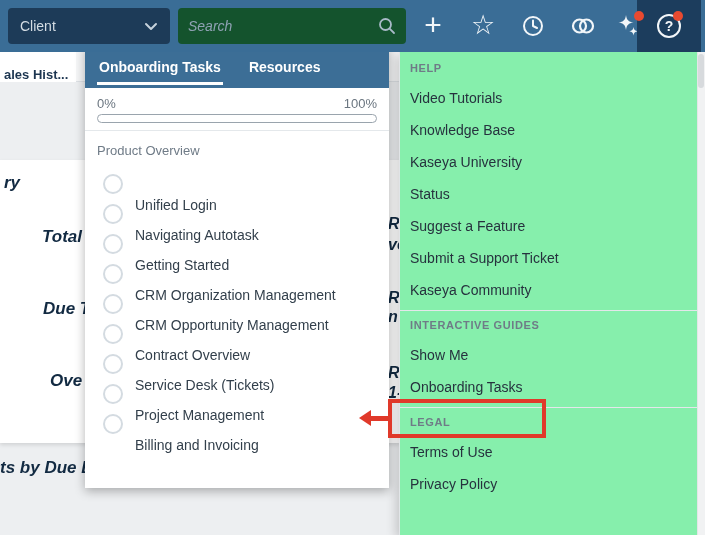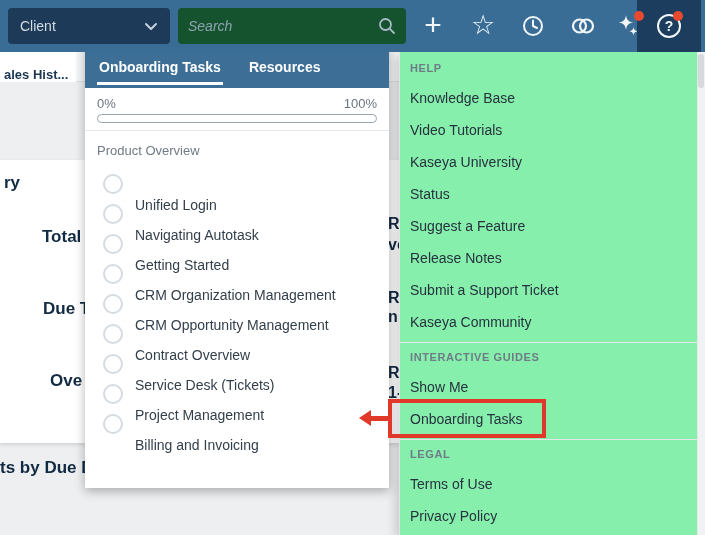--- a/index.html
+++ b/index.html
@@ -65,21 +65,21 @@
   .bg-tab {
     position:absolute; left:0; top:0; width:76px; height:30px; background:#ffffff;
     display:flex; align-items:flex-end; padding-left:4px;
     font-size:13px; font-weight:700; color:#1c3550; white-space:nowrap; overflow:hidden;
   }
   .bg-panel {
     position:absolute; left:0; top:160px; width:400px; height:283px;
     background:#ffffff; box-shadow:0 2px 4px rgba(0,0,0,.12); z-index:1;
   }
   .bg-frag {
-    position:absolute; font-weight:700; color:#122a42; white-space:nowrap; z-index:2;
+    position:absolute; font-weight:700; color:#122a42; white-space:nowrap; z-index:2;font-style:italic;
   }
   .frag-17 { font-size:17px; }
   .frag-16 { font-size:16px; }
   .mid-clip {
     position:absolute; left:388px; width:12px; overflow:hidden; z-index:2;
   }
 
   
   .ob-panel {
     position:absolute; left:85px; top:45px; width:304px; height:443px;
@@ -244,26 +244,25 @@
     <div class="help-btn">
       <span class="help-circle">
         <span>?</span>
         <span class="red-dot" style="left:14px; top:-5px;"></span>
       </span>
     </div>
   </div>
 
   <div class="help-menu">
     <div class="menu-sec-title">HELP</div>
+    <div class="menu-item">Video Tutorials</div>
     <div class="menu-item">Knowledge Base</div>
-    <div class="menu-item">Video Tutorials</div>
     <div class="menu-item">Kaseya University</div>
     <div class="menu-item">Status</div>
     <div class="menu-item">Suggest a Feature</div>
-    <div class="menu-item">Release Notes</div>
     <div class="menu-item">Submit a Support Ticket</div>
     <div class="menu-item">Kaseya Community</div>
     <div class="menu-divider"></div>
     <div class="menu-sec-title">INTERACTIVE GUIDES</div>
     <div class="menu-item">Show Me</div>
     <div class="menu-item">Onboarding Tasks</div>
     <div class="menu-divider"></div>
     <div class="menu-sec-title">LEGAL</div>
     <div class="menu-item">Terms of Use</div>
     <div class="menu-item">Privacy Policy</div>

